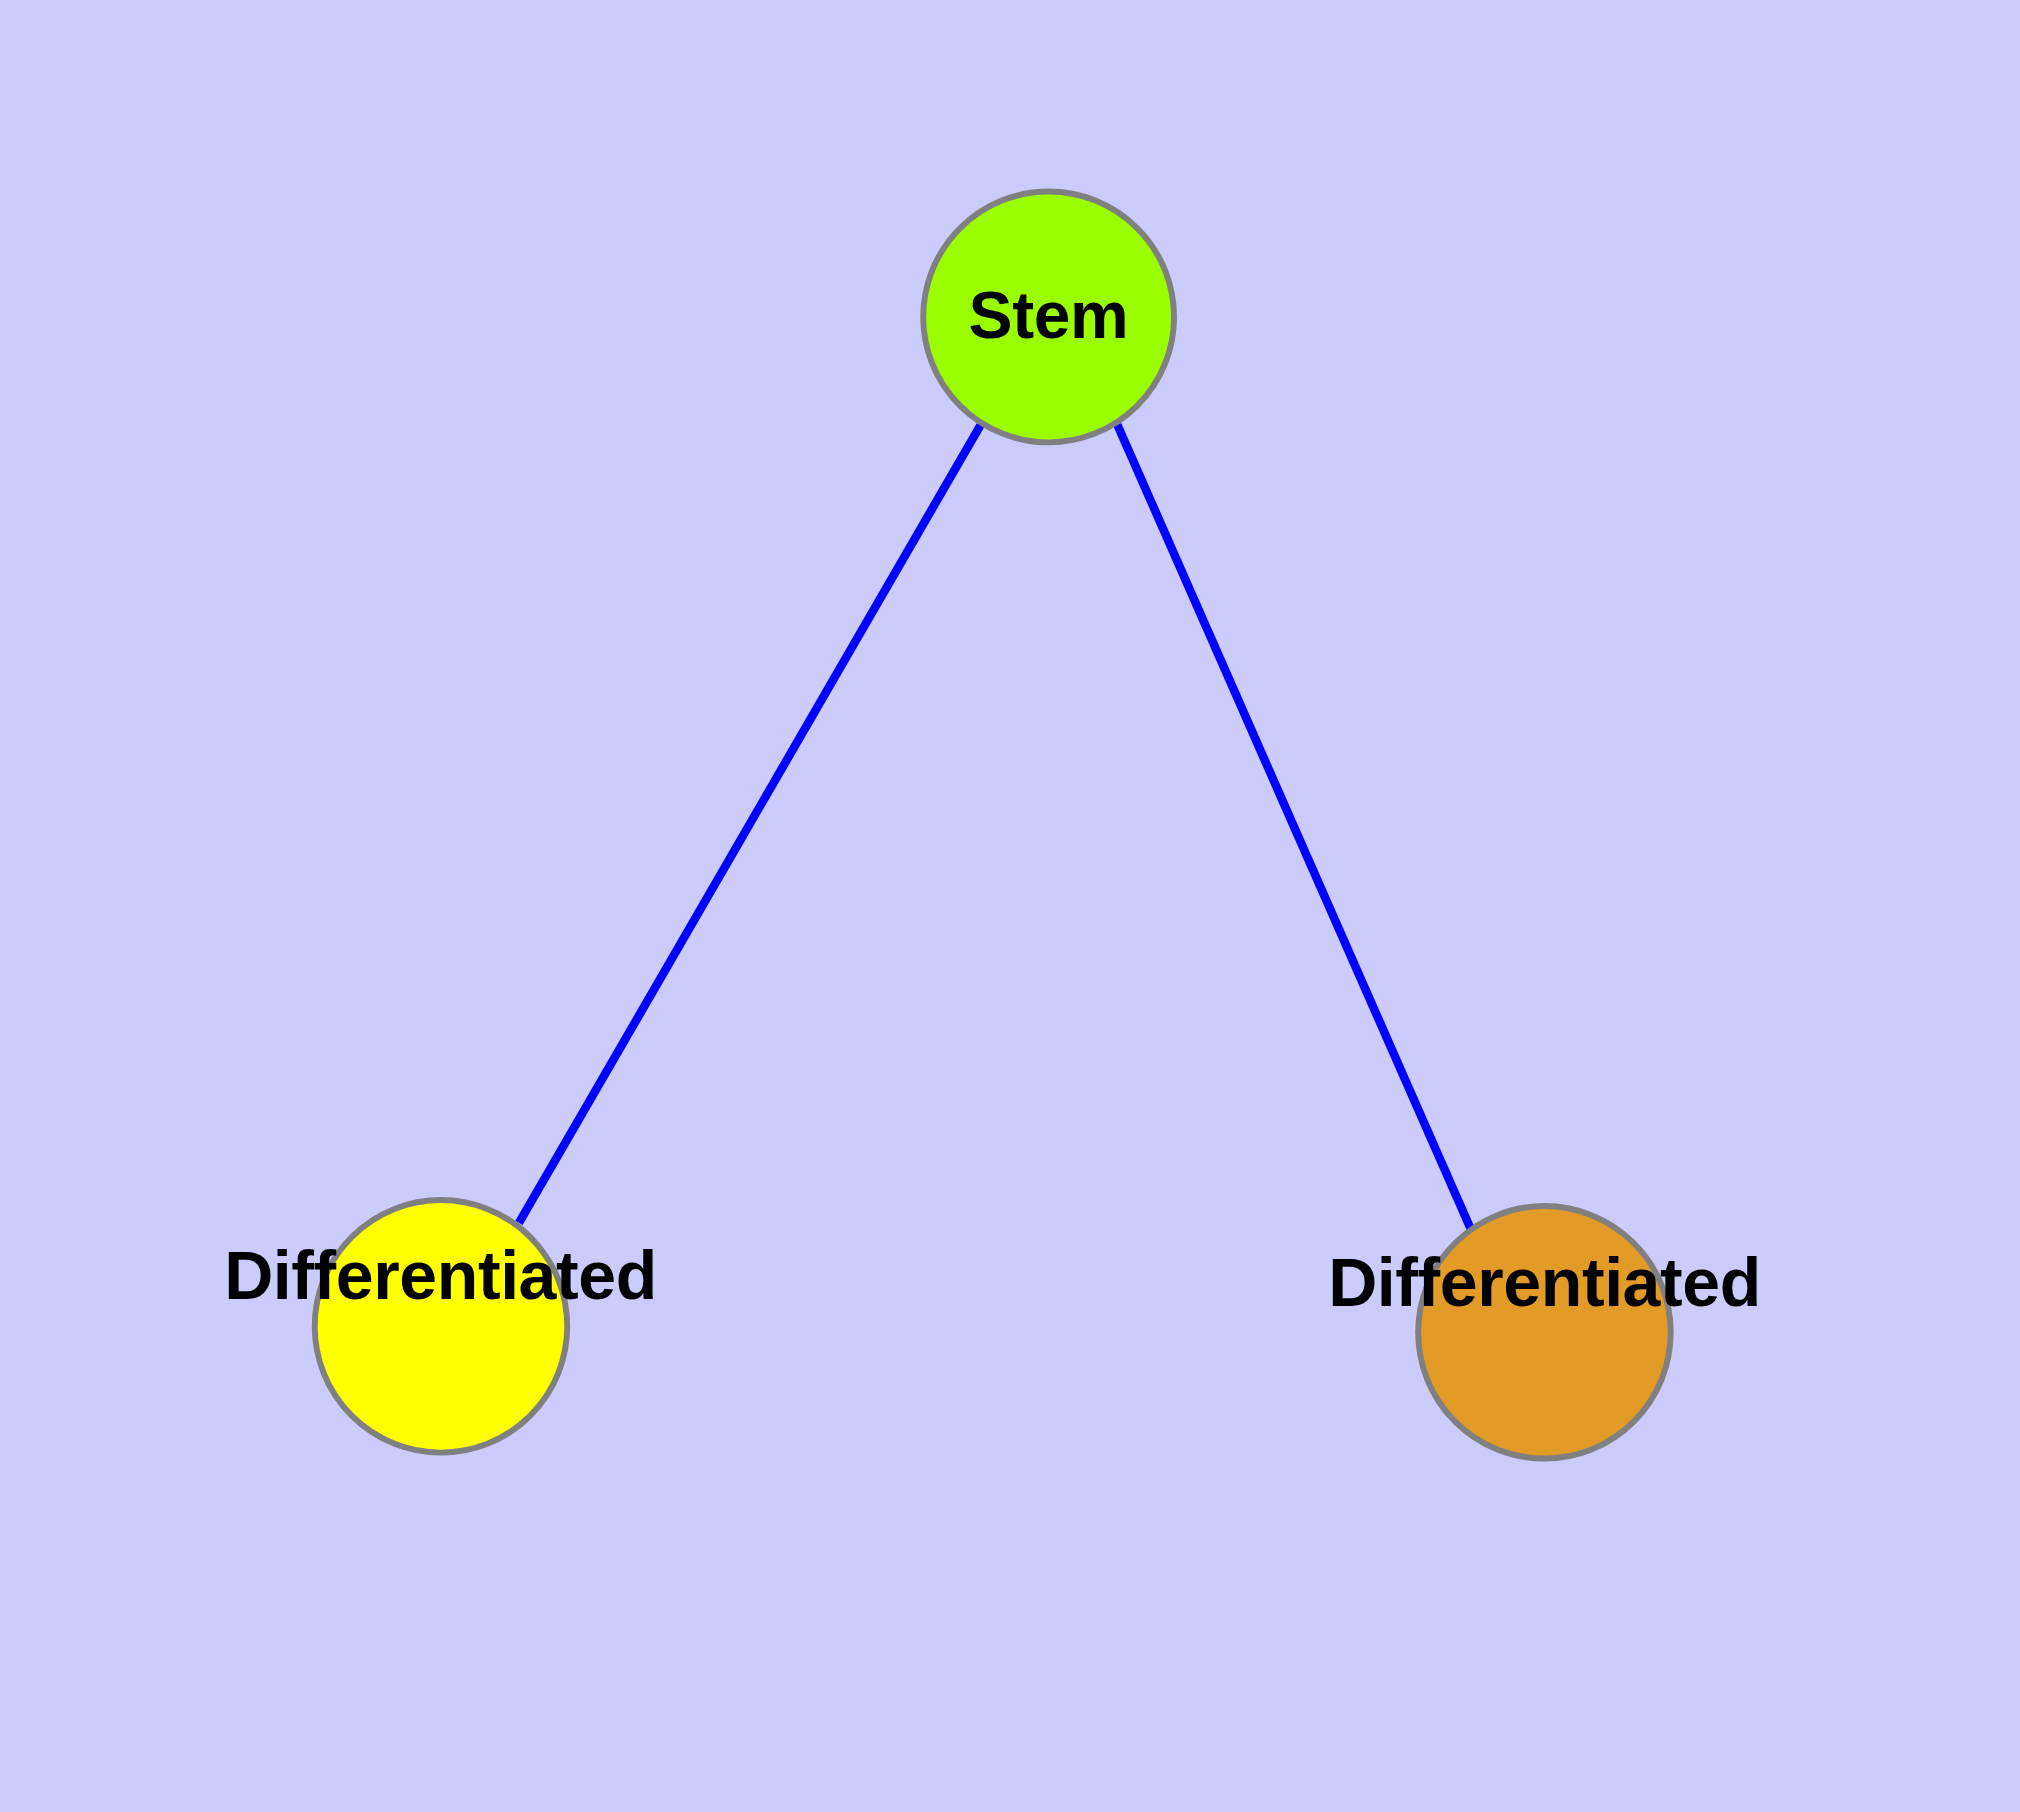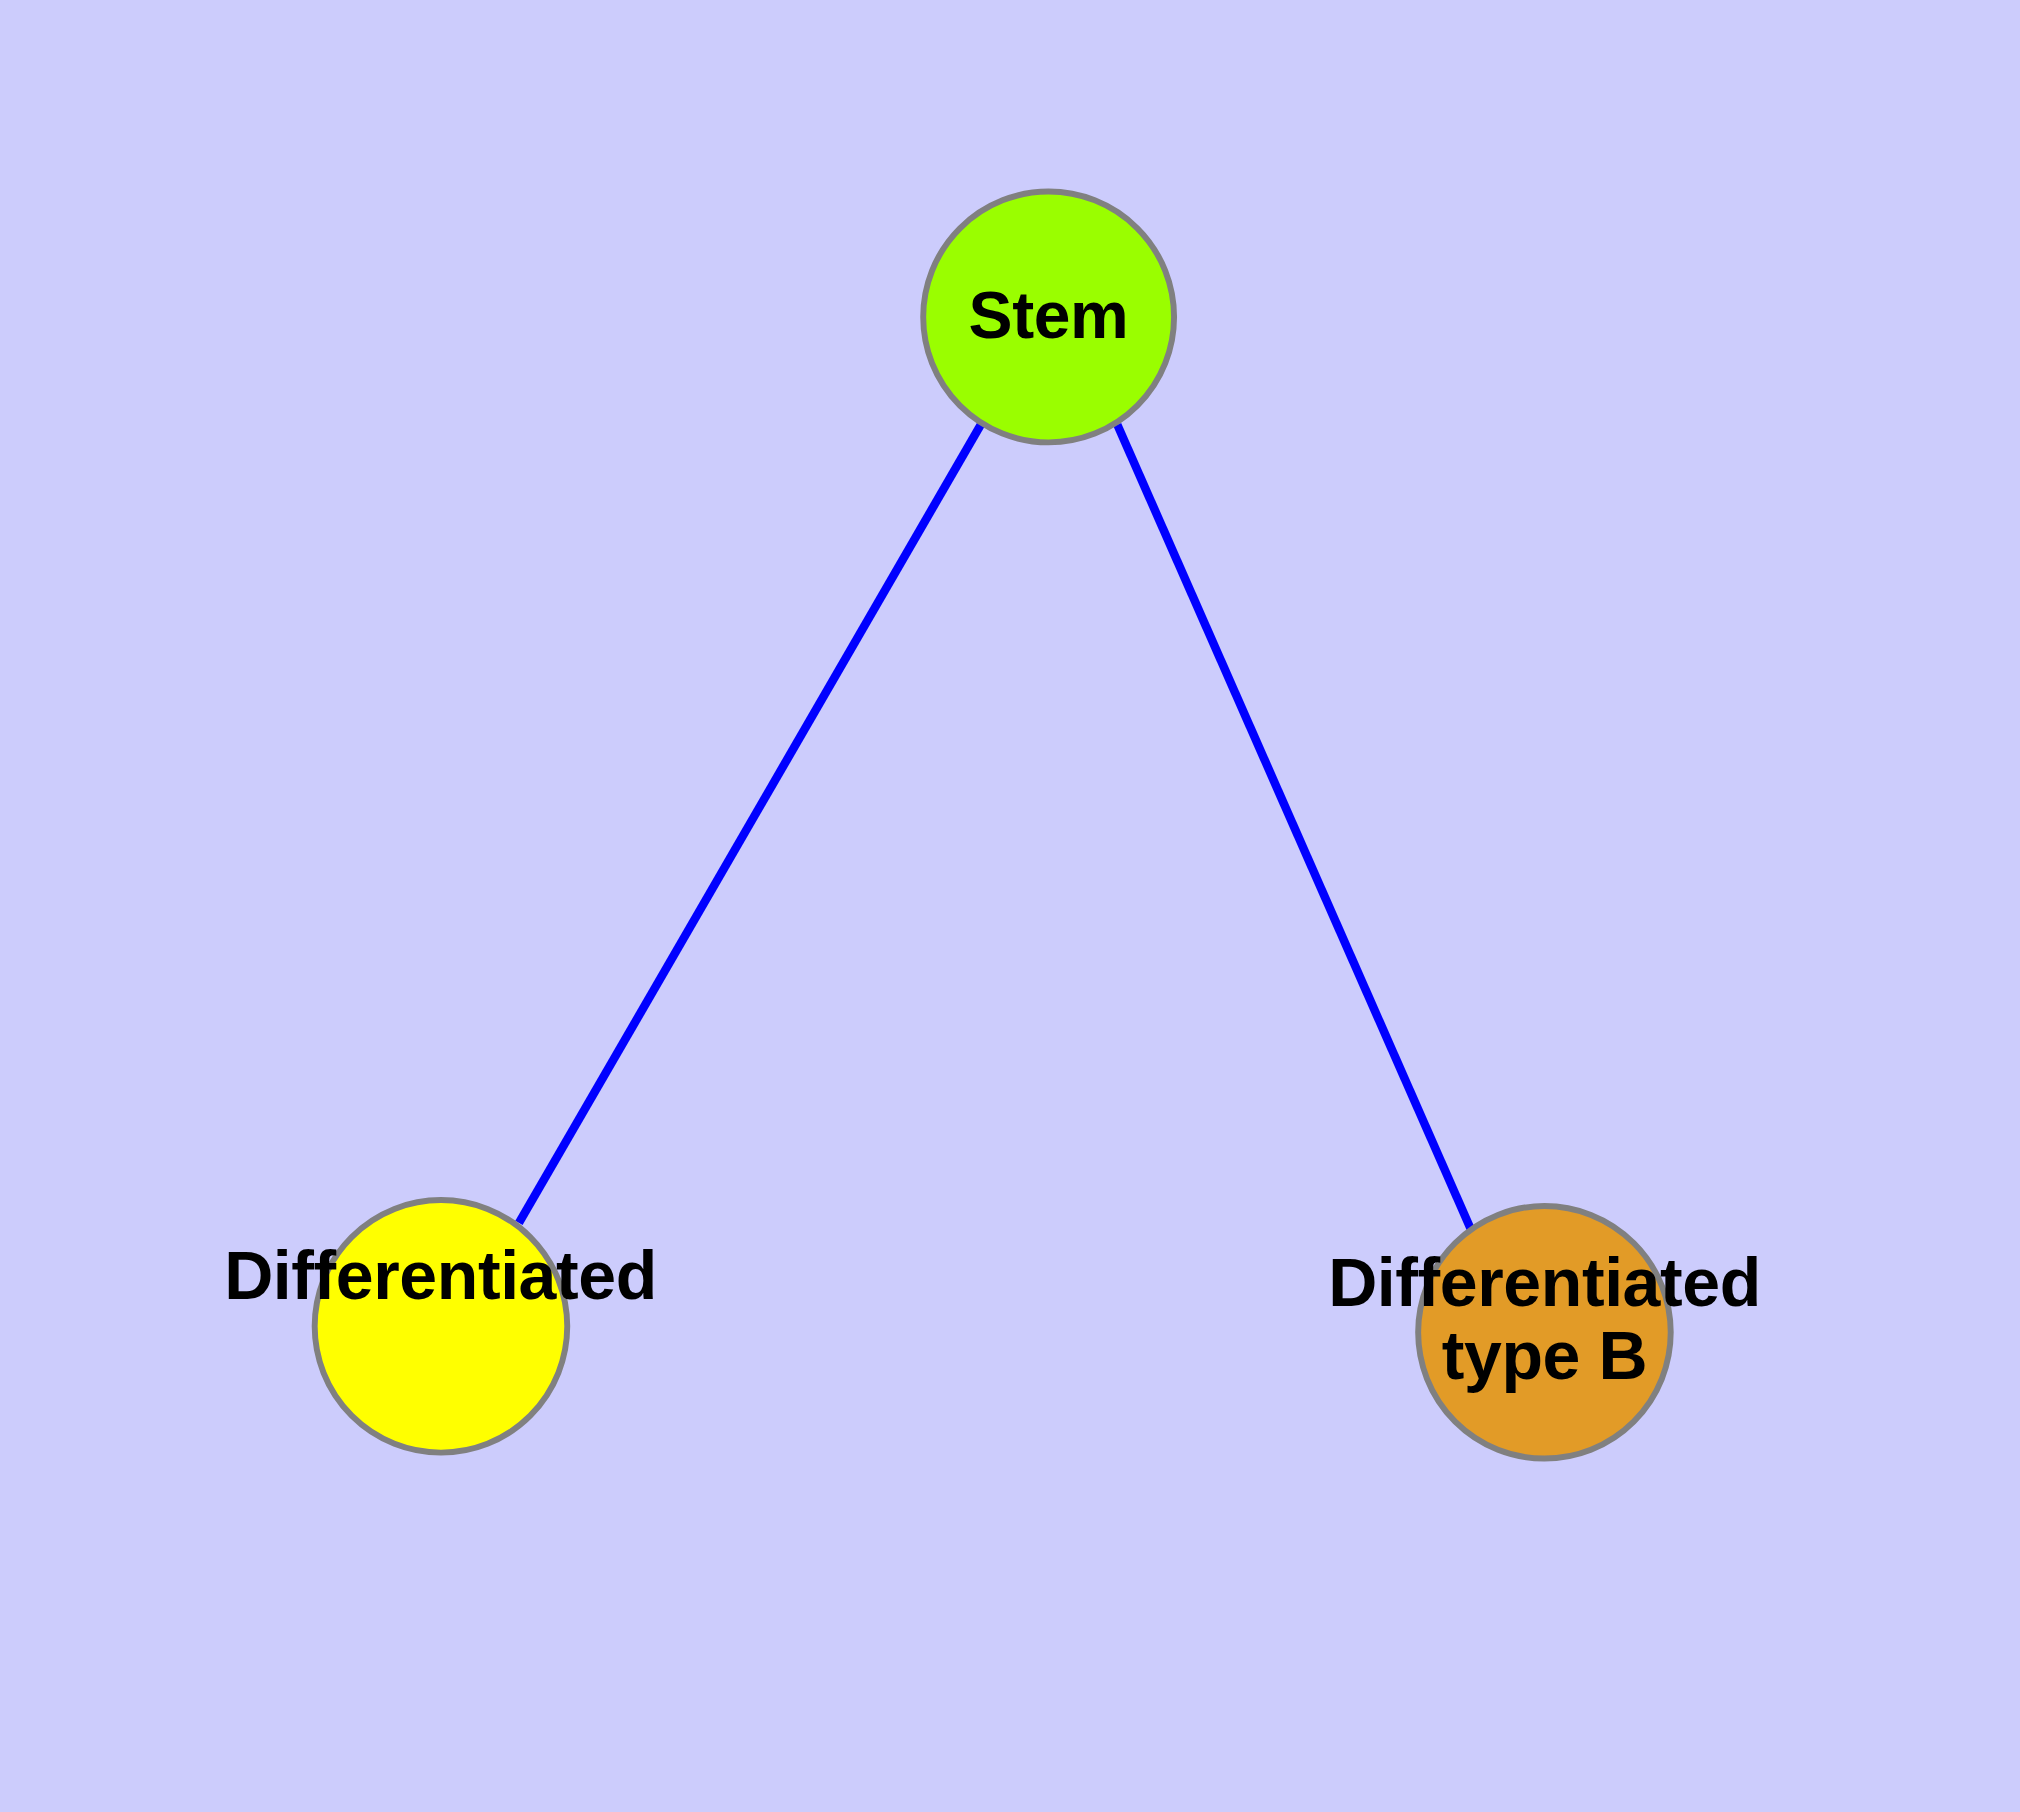--- a/index.html
+++ b/index.html
@@ -79,17 +79,16 @@
   <div class="node-label" id="label-stem">
     <span class="label-line">Stem</span>
   </div>
 
   <div class="node-label" id="label-diff-a">
     <span class="label-line">Differentiated</span>
   </div>
 
   <div class="node-label" id="label-diff-b">
     <span class="label-line">Differentiated</span>
-    <span class="label-line">type B</span>
   </div>
 
 </div>
 
 
 </body></html>

